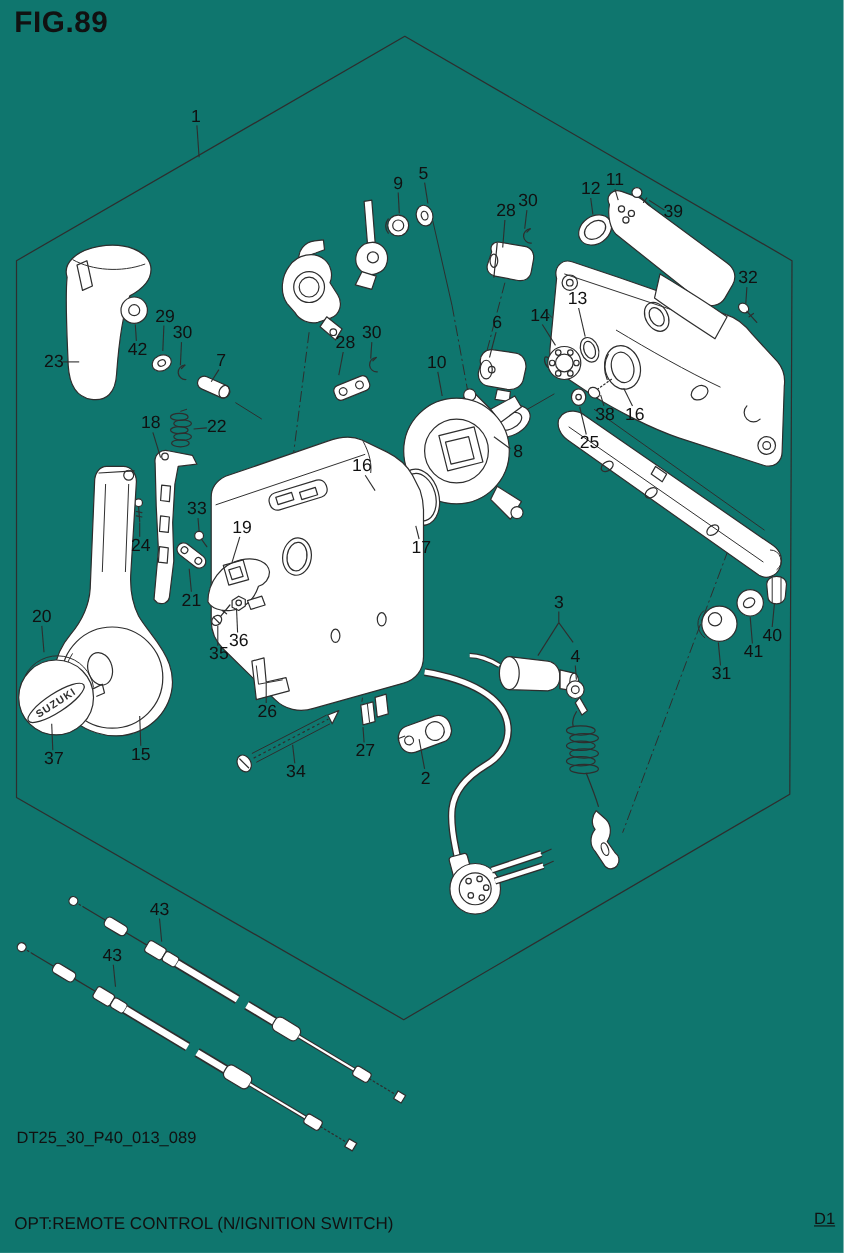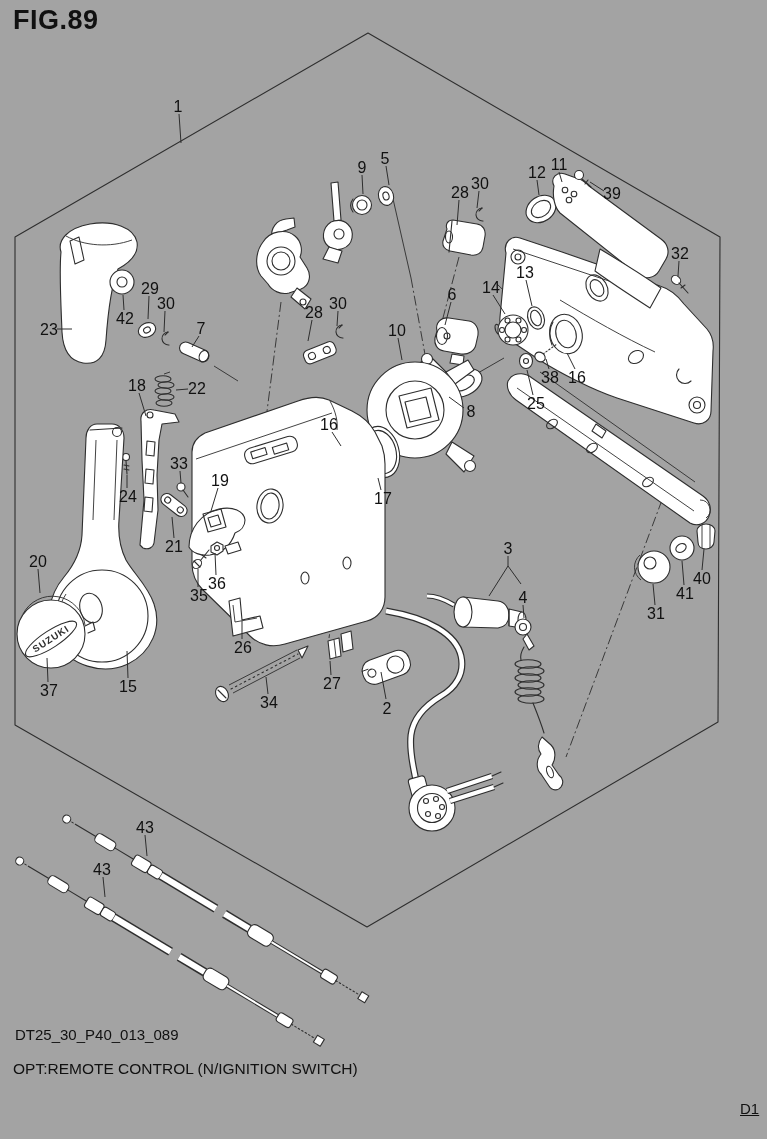--- a/index.html
+++ b/index.html
@@ -1,21 +1,21 @@
 <!DOCTYPE html>
 <html><head>
 <meta charset="utf-8">
 <style>
   html,body{margin:0;padding:0;background:#fff;}
-  .page{position:relative;width:767px;height:1139px;background:#a3a3a3;overflow:hidden;
+  .page{position:relative;width:767px;height:1139px;background:#0f766e;overflow:hidden;
         font-family:"Liberation Sans",sans-serif;color:#111;}
   #art{position:absolute;left:0;top:0;}
   .fig-title{position:absolute;left:13px;top:5px;font-size:27px;font-weight:bold;letter-spacing:0.5px;}
   .footer-code{position:absolute;left:15px;top:1026px;font-size:15px;}
-  .footer-caption{position:absolute;left:13px;top:1060px;font-size:15.5px;}
+  .footer-caption{position:absolute;left:13px;top:1104px;font-size:15.5px;}
   .corner-code{position:absolute;left:740px;top:1100px;font-size:15px;text-decoration:underline;}
   svg .ln{stroke:#2e2e2e;stroke-width:1.1;fill:none;stroke-linecap:round;stroke-linejoin:round;}
   svg .fw{stroke:#2e2e2e;stroke-width:1.1;fill:#ffffff;stroke-linejoin:round;}
   svg .thin{stroke:#2e2e2e;stroke-width:0.9;fill:none;}
   svg .dash{stroke:#2e2e2e;stroke-width:0.9;fill:none;stroke-dasharray:10 3 2 3;}
   svg .part-label{font-family:"Liberation Sans",sans-serif;font-size:16px;fill:#111;}
   svg .badge{font-family:"Liberation Sans",sans-serif;font-size:9.5px;font-weight:bold;fill:#2e2e2e;letter-spacing:1px;}
 </style>
 </head>
 <body>

